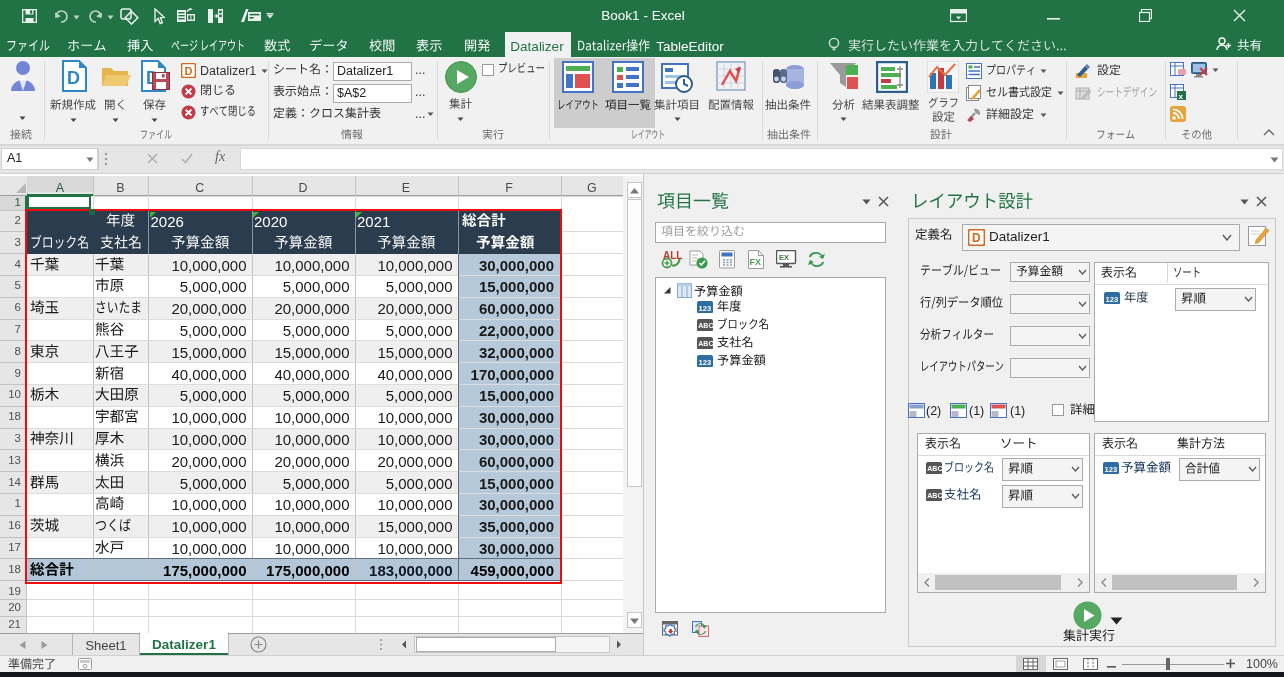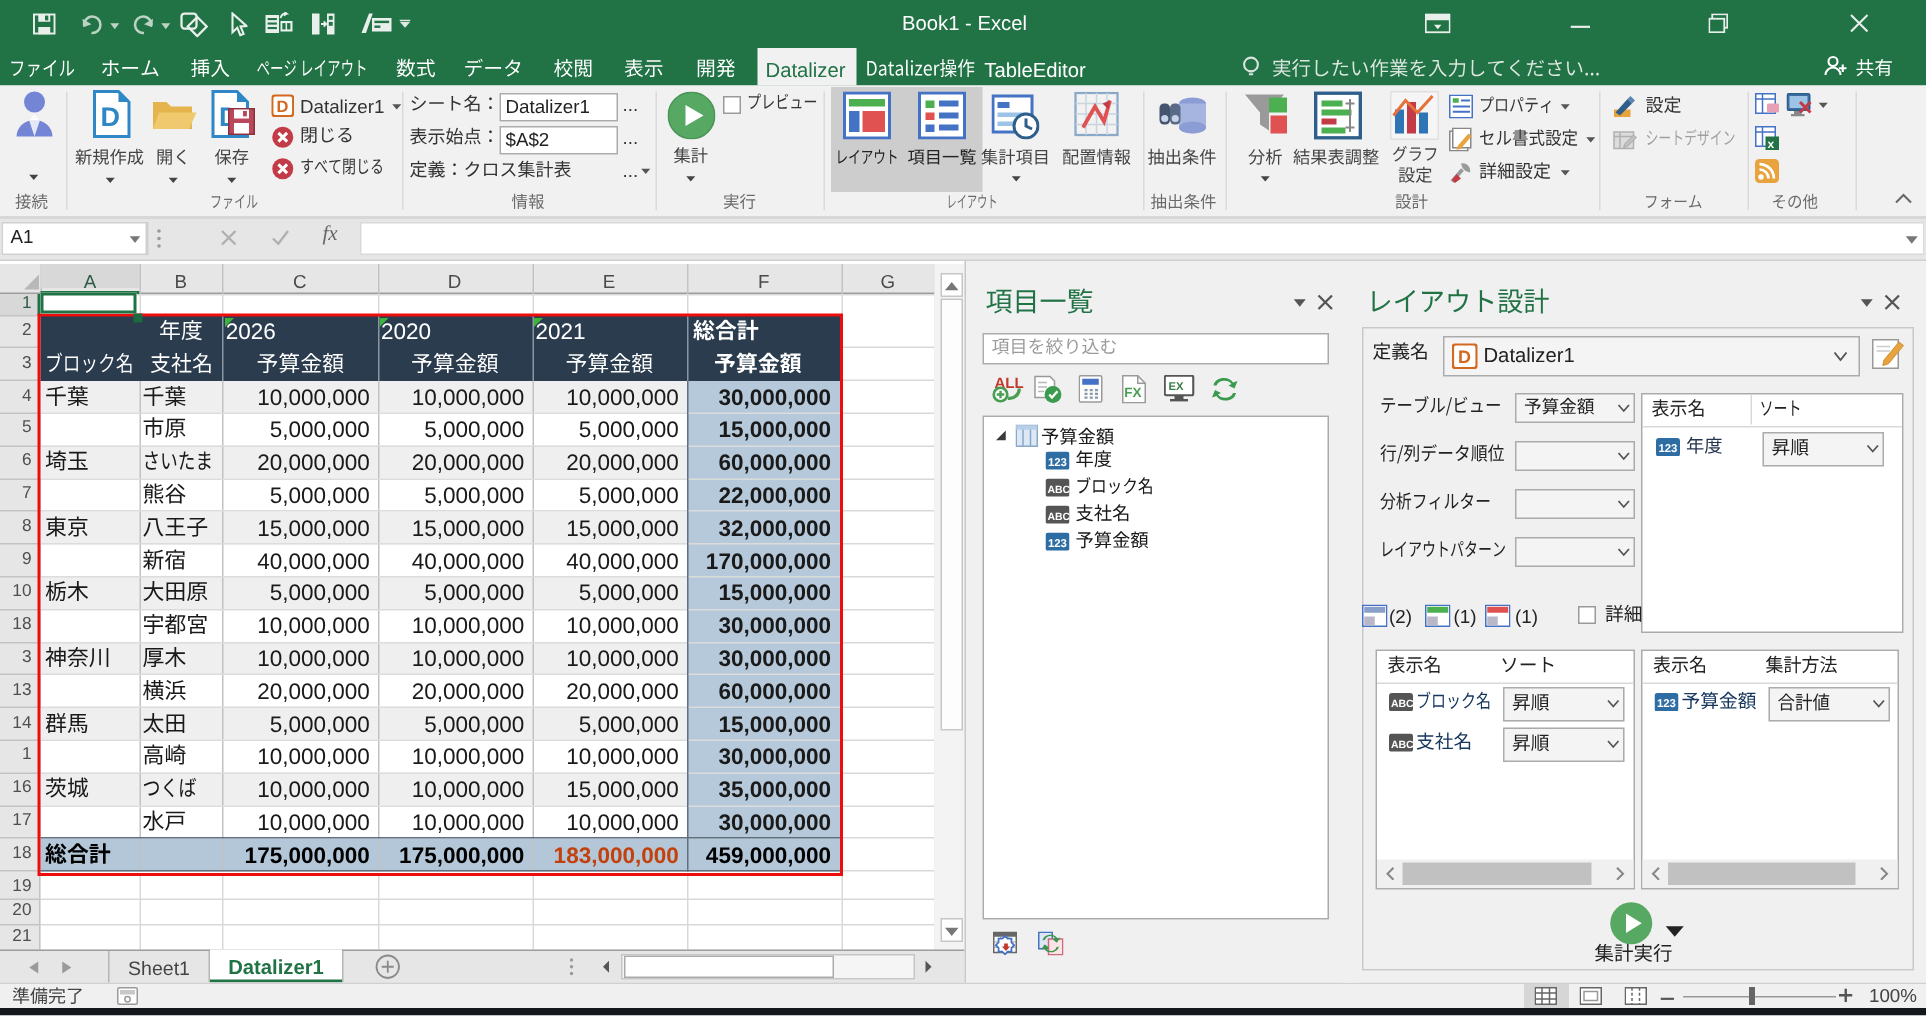--- a/index.html
+++ b/index.html
@@ -1137,21 +1137,21 @@
 <div style="position:absolute;top:540.0px;font:normal 15.0px 'Liberation Sans',sans-serif;color:#1a1a1a;white-space:nowrap;line-height:18.0px;right:934.5px">10,000,000</div>
 <div style="position:absolute;top:540.0px;font:normal 15.0px 'Liberation Sans',sans-serif;color:#1a1a1a;white-space:nowrap;line-height:18.0px;right:831.5px">10,000,000</div>
 <div style="position:absolute;top:540.0px;font:bold 15.0px 'Liberation Sans',sans-serif;color:#1a1a1a;white-space:nowrap;line-height:18.0px;right:730.0px">30,000,000</div>
 <div style="position:absolute;left:30.0px;top:561.8px;line-height:0"><svg class="jp" width="45" height="18" fill="#000">
       <use href="#g114" transform="translate(0.0,12.56) scale(0.01460,-0.01460)"></use>
       <use href="#g115" transform="translate(14.6,12.56) scale(0.01460,-0.01460)"></use>
       <use href="#g116" transform="translate(29.2,12.56) scale(0.01460,-0.01460)"></use>
     </svg></div>
 <div style="position:absolute;top:561.8px;font:bold 15.0px 'Liberation Sans',sans-serif;color:#000;white-space:nowrap;line-height:18.0px;right:1037.5px">175,000,000</div>
 <div style="position:absolute;top:561.8px;font:bold 15.0px 'Liberation Sans',sans-serif;color:#000;white-space:nowrap;line-height:18.0px;right:934.5px">175,000,000</div>
-<div style="position:absolute;top:561.8px;font:bold 15.0px 'Liberation Sans',sans-serif;color:#c2410c;white-space:nowrap;line-height:18.0px;right:831.5px">183,000,000</div>
+<div style="position:absolute;top:561.8px;font:bold 15.0px 'Liberation Sans',sans-serif;color:#0f172a;white-space:nowrap;line-height:18.0px;right:831.5px">183,000,000</div>
 <div style="position:absolute;top:561.8px;font:bold 15.0px 'Liberation Sans',sans-serif;color:#000;white-space:nowrap;line-height:18.0px;right:730.0px">459,000,000</div>
 <div style="position:absolute;left:25px;top:209px;width:537px;height:375px;border:2.5px solid #ee0d0d"></div>
 <div style="position:absolute;left:27px;top:195px;width:64px;height:14px;border:2px solid #217346;background:#fff"></div>
 <div style="position:absolute;left:88.5px;top:208.5px;width:6.0px;height:6.0px;background:#1d6a41"></div>
 <div style="position:absolute;left:623.0px;top:176.0px;width:20.0px;height:457.0px;background:#f3f3f3"></div>
 <div style="position:absolute;left:626.5px;top:182.0px;width:15.0px;height:16.0px;background:#fff;border:1px solid #c6c6c6"></div>
 <div style="position:absolute;left:629.5px;top:187.5px;line-height:0"><svg width="9" height="6" viewBox="0 0 9 6">
       <path d="M4.5 0 L9 5.5 L0 5.5 Z" fill="#777"></path>
     </svg></div>
 <div style="position:absolute;left:626.5px;top:199.0px;width:15.0px;height:288.0px;background:#fdfdfd;border:1px solid #c6c6c6"></div>

